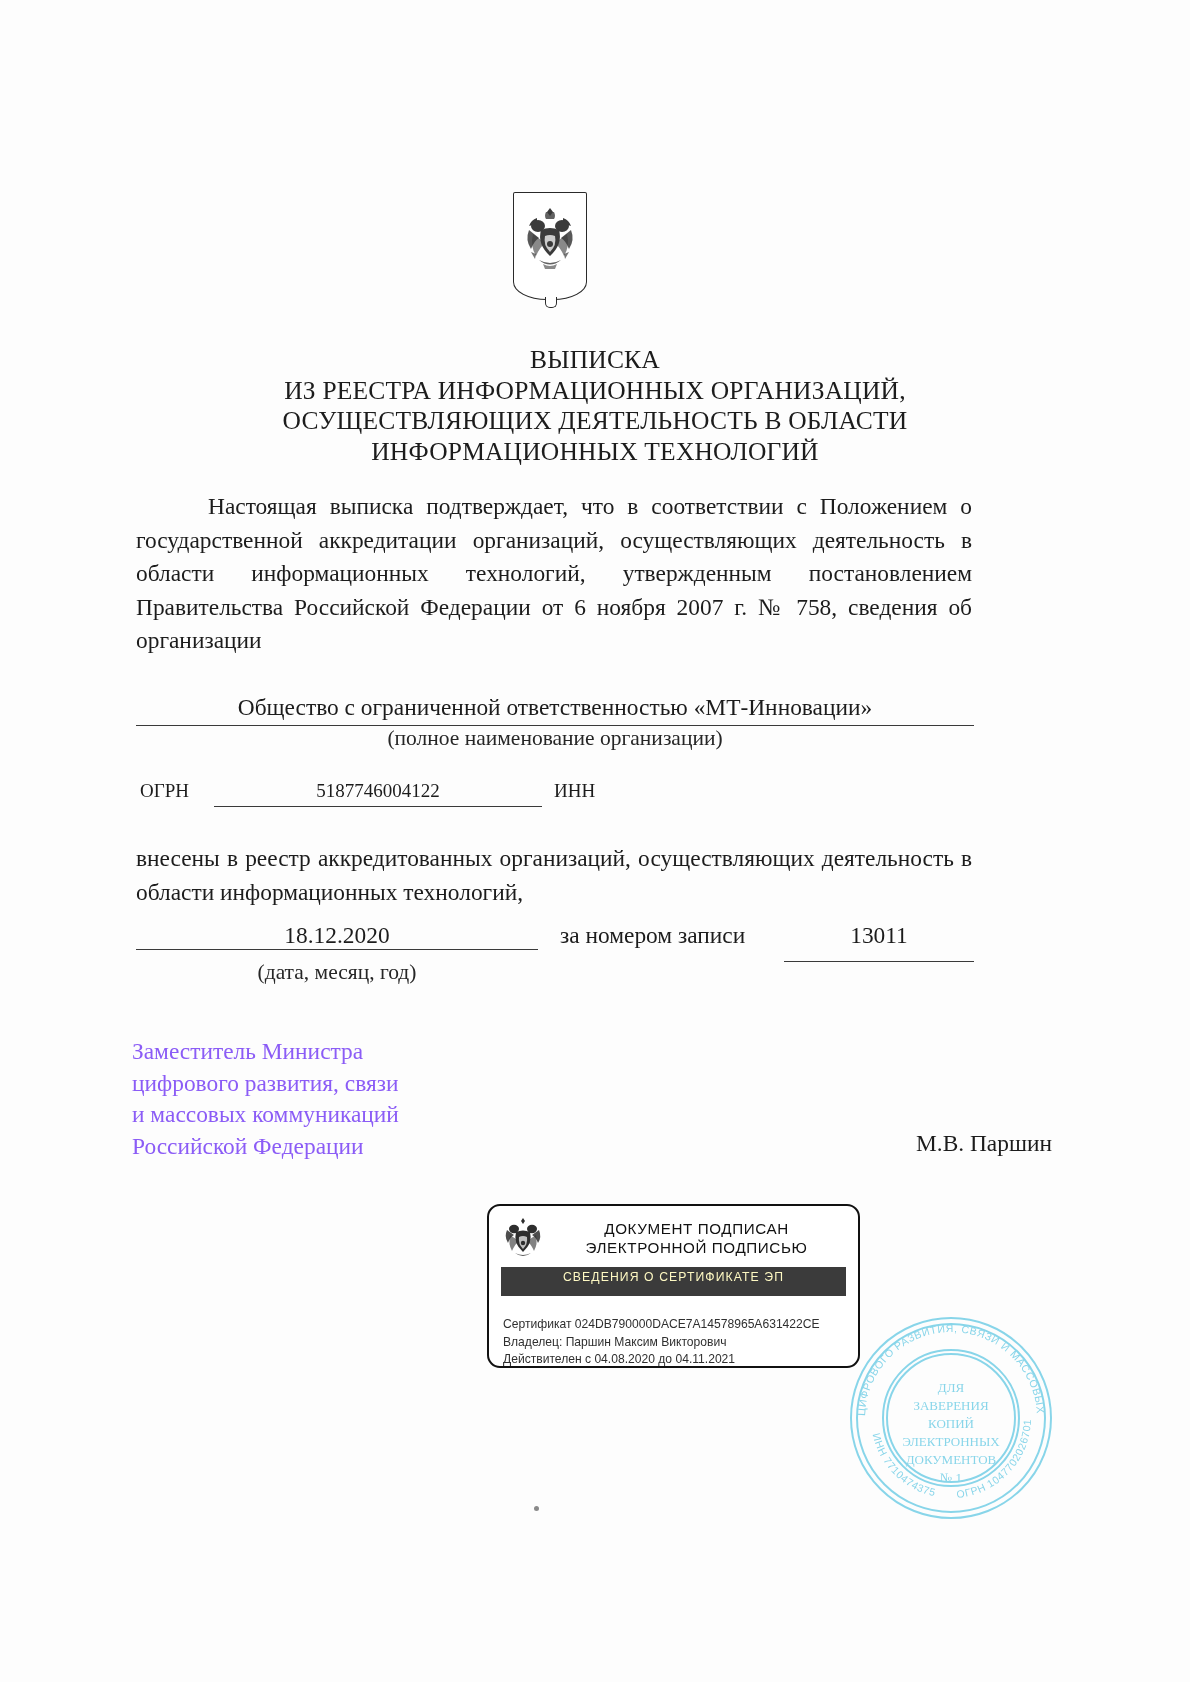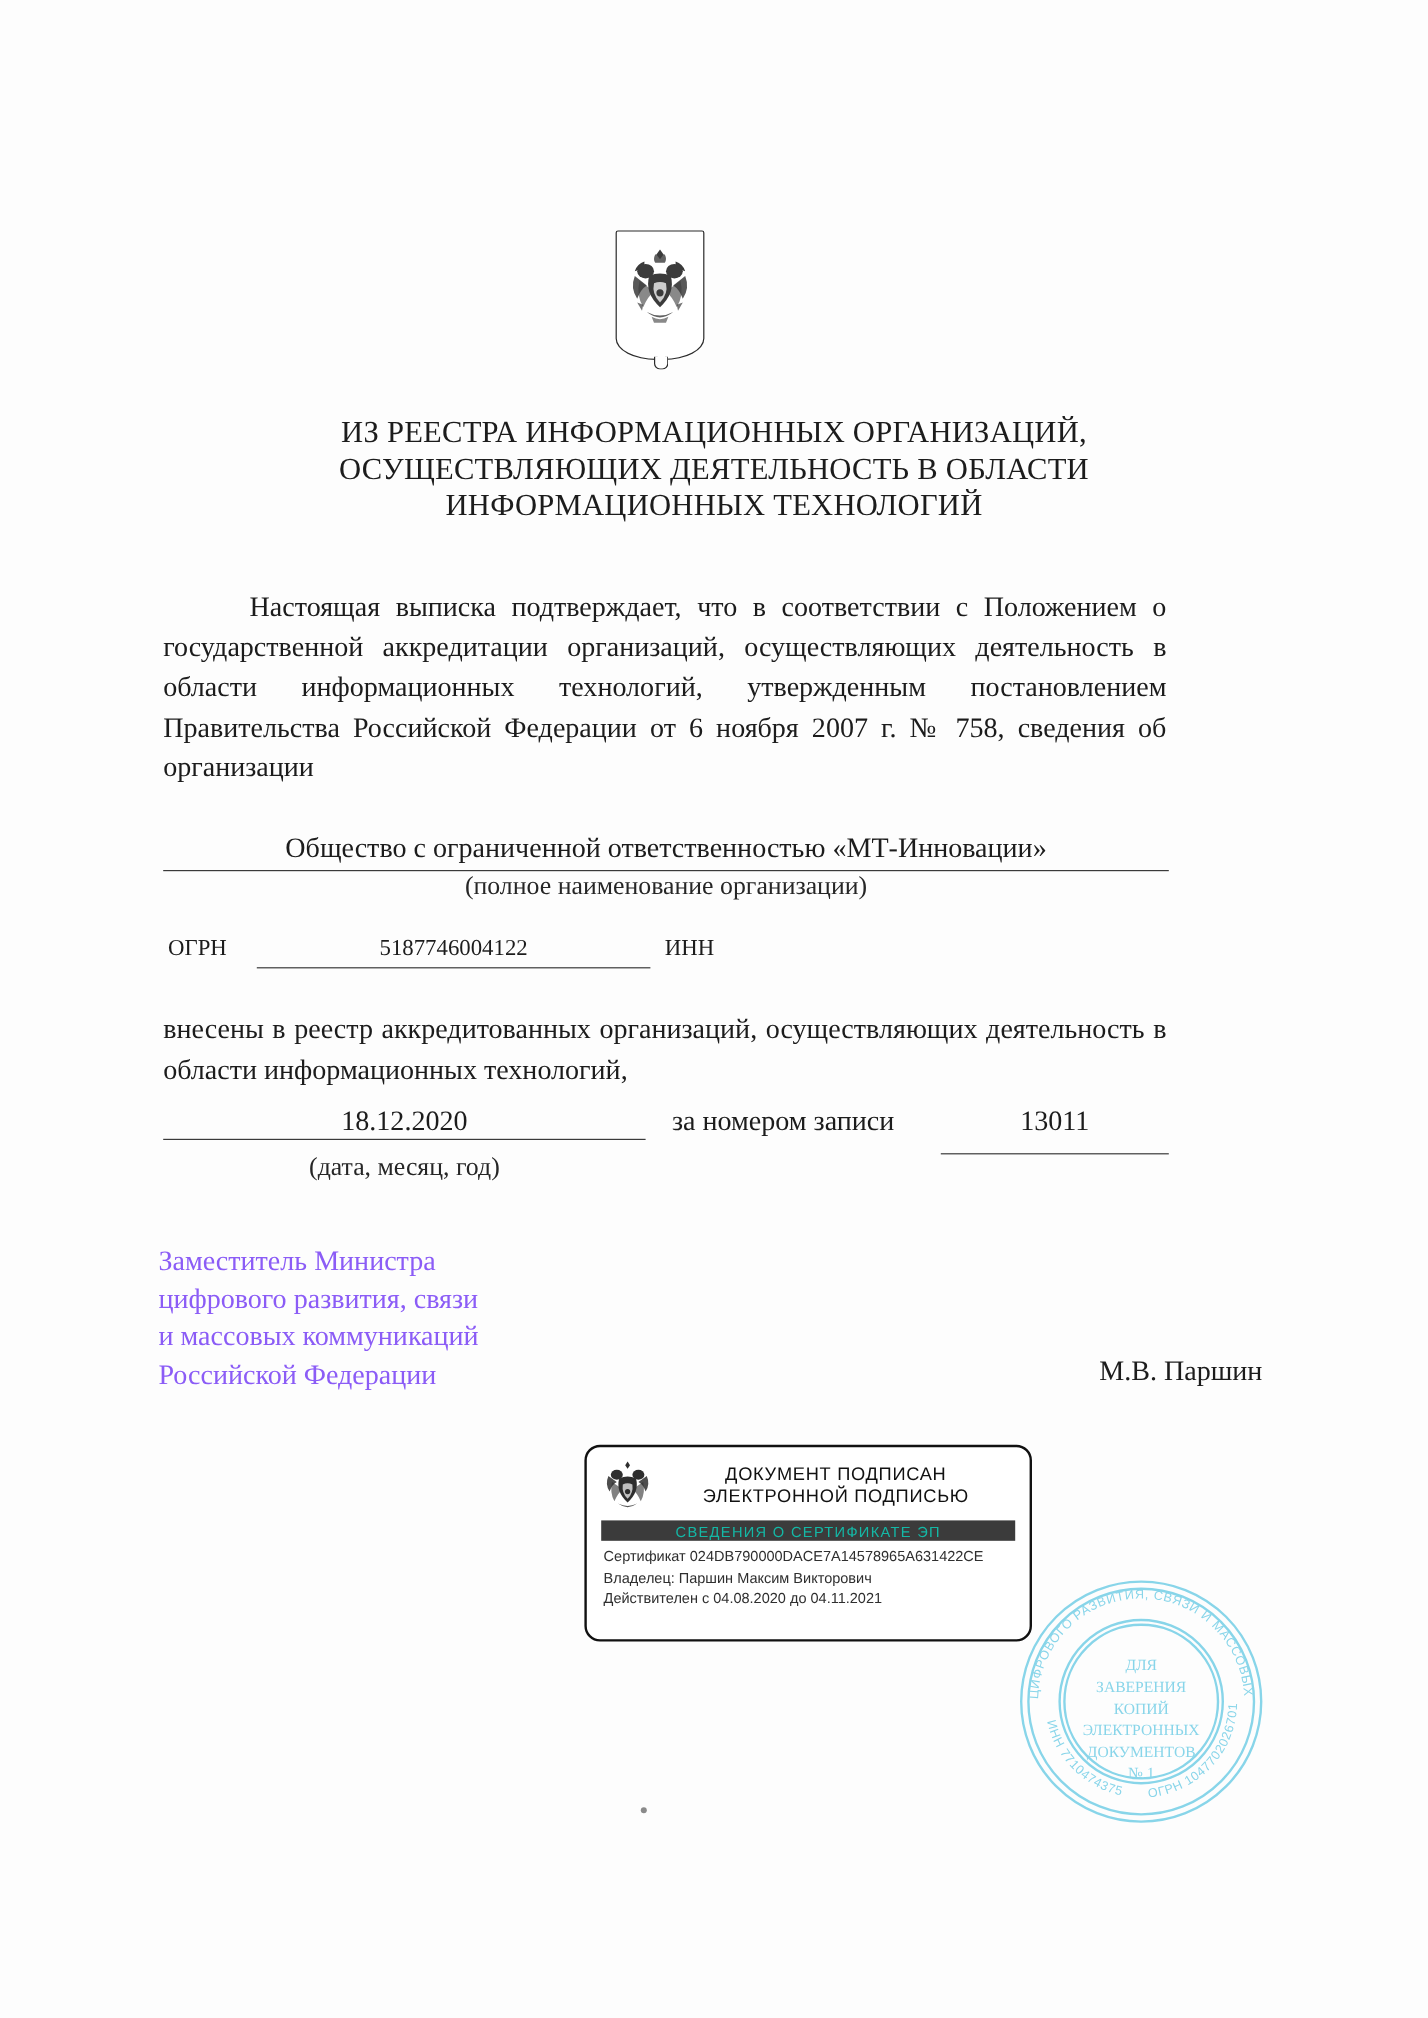--- a/index.html
+++ b/index.html
@@ -215,28 +215,28 @@
   .estamp-heading {
     flex: 1;
     text-align: center;
     font-family: "Liberation Sans", sans-serif;
     font-size: 15.2px;
     line-height: 19px;
     letter-spacing: 0.6px;
     color: #111;
   }
   .estamp-bar {
-    margin: 2px 12px 0 12px;
+    margin: 2px 12px 15px 12px;
     background: #3b3b3b;
-    color: #14b8a6;
+    color: #fef9c3;
     text-align: center;
     font-family: "Liberation Sans", sans-serif;
     font-size: 12.2px;
     letter-spacing: 1.1px;
-    padding: 3px 0 0;
+    padding: 3px 0 12px;
   }
   .estamp-lines {
     padding: 5px 12px 0 14px;
     font-family: "Liberation Sans", sans-serif;
     font-size: 12.1px;
     line-height: 17.5px;
     color: #2f2f2f;
     white-space: nowrap;
   }
 
@@ -284,20 +284,21 @@
         <circle cx="31" cy="44" r="3" fill="#3b3b3b"></circle>
         <path d="M20 60 q11 6 22 0 q-11 9 -22 0z" opacity=".8"></path>
         <path d="M12 52 l5 2 -1 5z" opacity=".7"></path>
         <path d="M50 52 l-5 2 1 5z" opacity=".7"></path>
         <path d="M24 64 q7 4 14 0 l-2 5 h-10z" opacity=".6"></path>
       </g>
     </svg>
   </div>
 
   <div class="doc-title">
+    <div>ВЫПИСКА</div>
     <div>ИЗ РЕЕСТРА ИНФОРМАЦИОННЫХ ОРГАНИЗАЦИЙ,</div>
     <div>ОСУЩЕСТВЛЯЮЩИХ ДЕЯТЕЛЬНОСТЬ В ОБЛАСТИ</div>
     <div>ИНФОРМАЦИОННЫХ ТЕХНОЛОГИЙ</div>
   </div>
 
   <div class="para intro">Настоящая выписка подтверждает, что в соответствии с Положением о государственной аккредитации организаций, осуществляющих деятельность в области информационных технологий, утвержденным постановлением Правительства Российской Федерации от 6 ноября 2007 г. № 758, сведения об организации</div>
 
   <div class="orgname-row">Общество с ограниченной ответственностью «МТ-Инновации»</div>
   <div class="caption orgname-cap">(полное наименование организации)</div>
 

